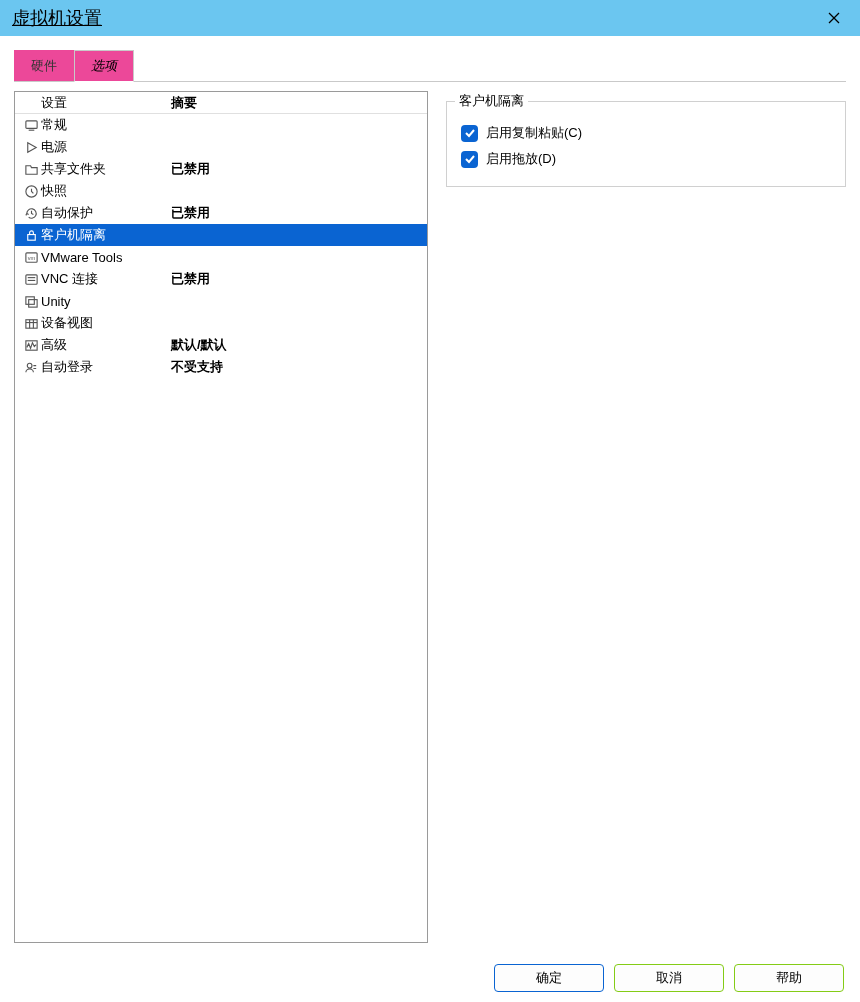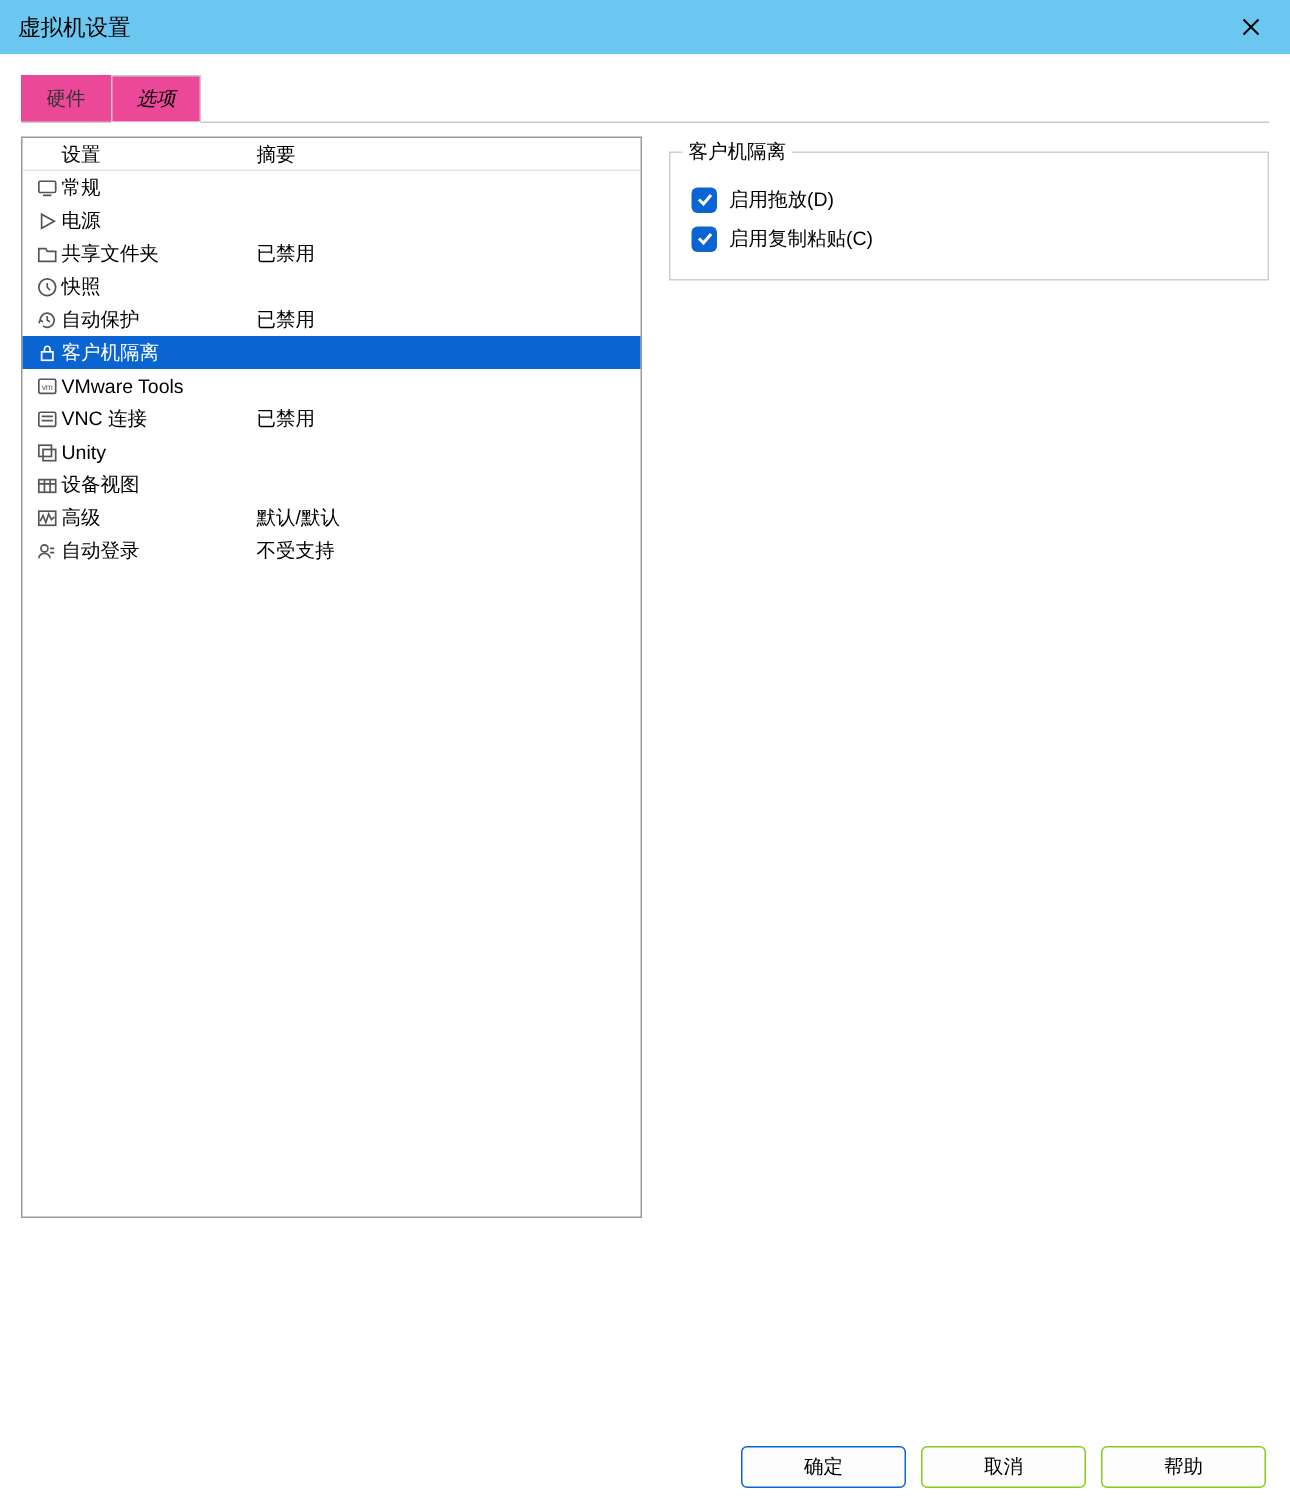--- a/index.html
+++ b/index.html
@@ -10,21 +10,22 @@
     background: #fff;
     overflow: hidden;
   }
   .titlebar {
     height: 36px;
     background: #6bc6f0;
     display: flex;
     align-items: center;
     padding: 0 12px;
     color: #000;
-    font-size: 15px;
+    font-size: 18px;
+    text-decoration: underline;
   }
   .titlebar .title { flex: 1; }
   .titlebar .close {
     width: 28px; height: 28px;
     display: flex; align-items: center; justify-content: center;
     font-size: 16px; cursor: pointer;
   }
   .tabs {
     display: flex;
     padding: 14px 14px 0 14px;
@@ -51,37 +52,37 @@
     top: -1px;
   }
   .content {
     padding: 8px 14px 0 14px;
     display: flex;
     gap: 18px;
   }
   .left-panel {
     width: 414px;
     border: 1px solid #9a9a9a;
-    height: 721px;
+    height: 852px;
     background: #fff;
   }
   .list-header, .list-row {
     display: flex;
     align-items: center;
     height: 22px;
     padding-left: 6px;
     font-size: 13px;
   }
   .list-header {
     border-bottom: 1px solid #e0e0e0;
     color: #000;
   }
   .col-icon { width: 20px; display:flex; align-items:center; justify-content:center; }
   .col-set { width: 130px; }
-  .col-sum { flex: 1; }
+  .col-sum { flex: 1; font-weight: bold; }
   .list-row { cursor: pointer; }
   .list-row.selected {
     background: #0a64d2;
     color: #fff;
   }
   .list-row .col-icon svg path,
   .list-row .col-icon svg rect,
   .list-row .col-icon svg polyline,
   .list-row .col-icon svg circle,
   .list-row .col-icon svg line,
@@ -299,29 +300,29 @@
 
   <div class="right-panel">
     <div class="groupbox">
       <span class="legend">客户机隔离</span>
       <div class="chk-row">
         <span class="chkbox">
             <svg viewBox="0 0 12 12">
               <polyline points="2,6 5,9 10,3"></polyline>
             </svg>
           </span>
-        <span>启用拖放(D)</span>
+        <span>启用复制粘贴(C)</span>
       </div>
       <div class="chk-row">
         <span class="chkbox">
             <svg viewBox="0 0 12 12">
               <polyline points="2,6 5,9 10,3"></polyline>
             </svg>
           </span>
-        <span>启用复制粘贴(C)</span>
+        <span>启用拖放(D)</span>
       </div>
     </div>
   </div>
 </div>
 
 <div class="footer">
   <div class="btn primary">确定</div>
   <div class="btn">取消</div>
   <div class="btn">帮助</div>
 </div>

